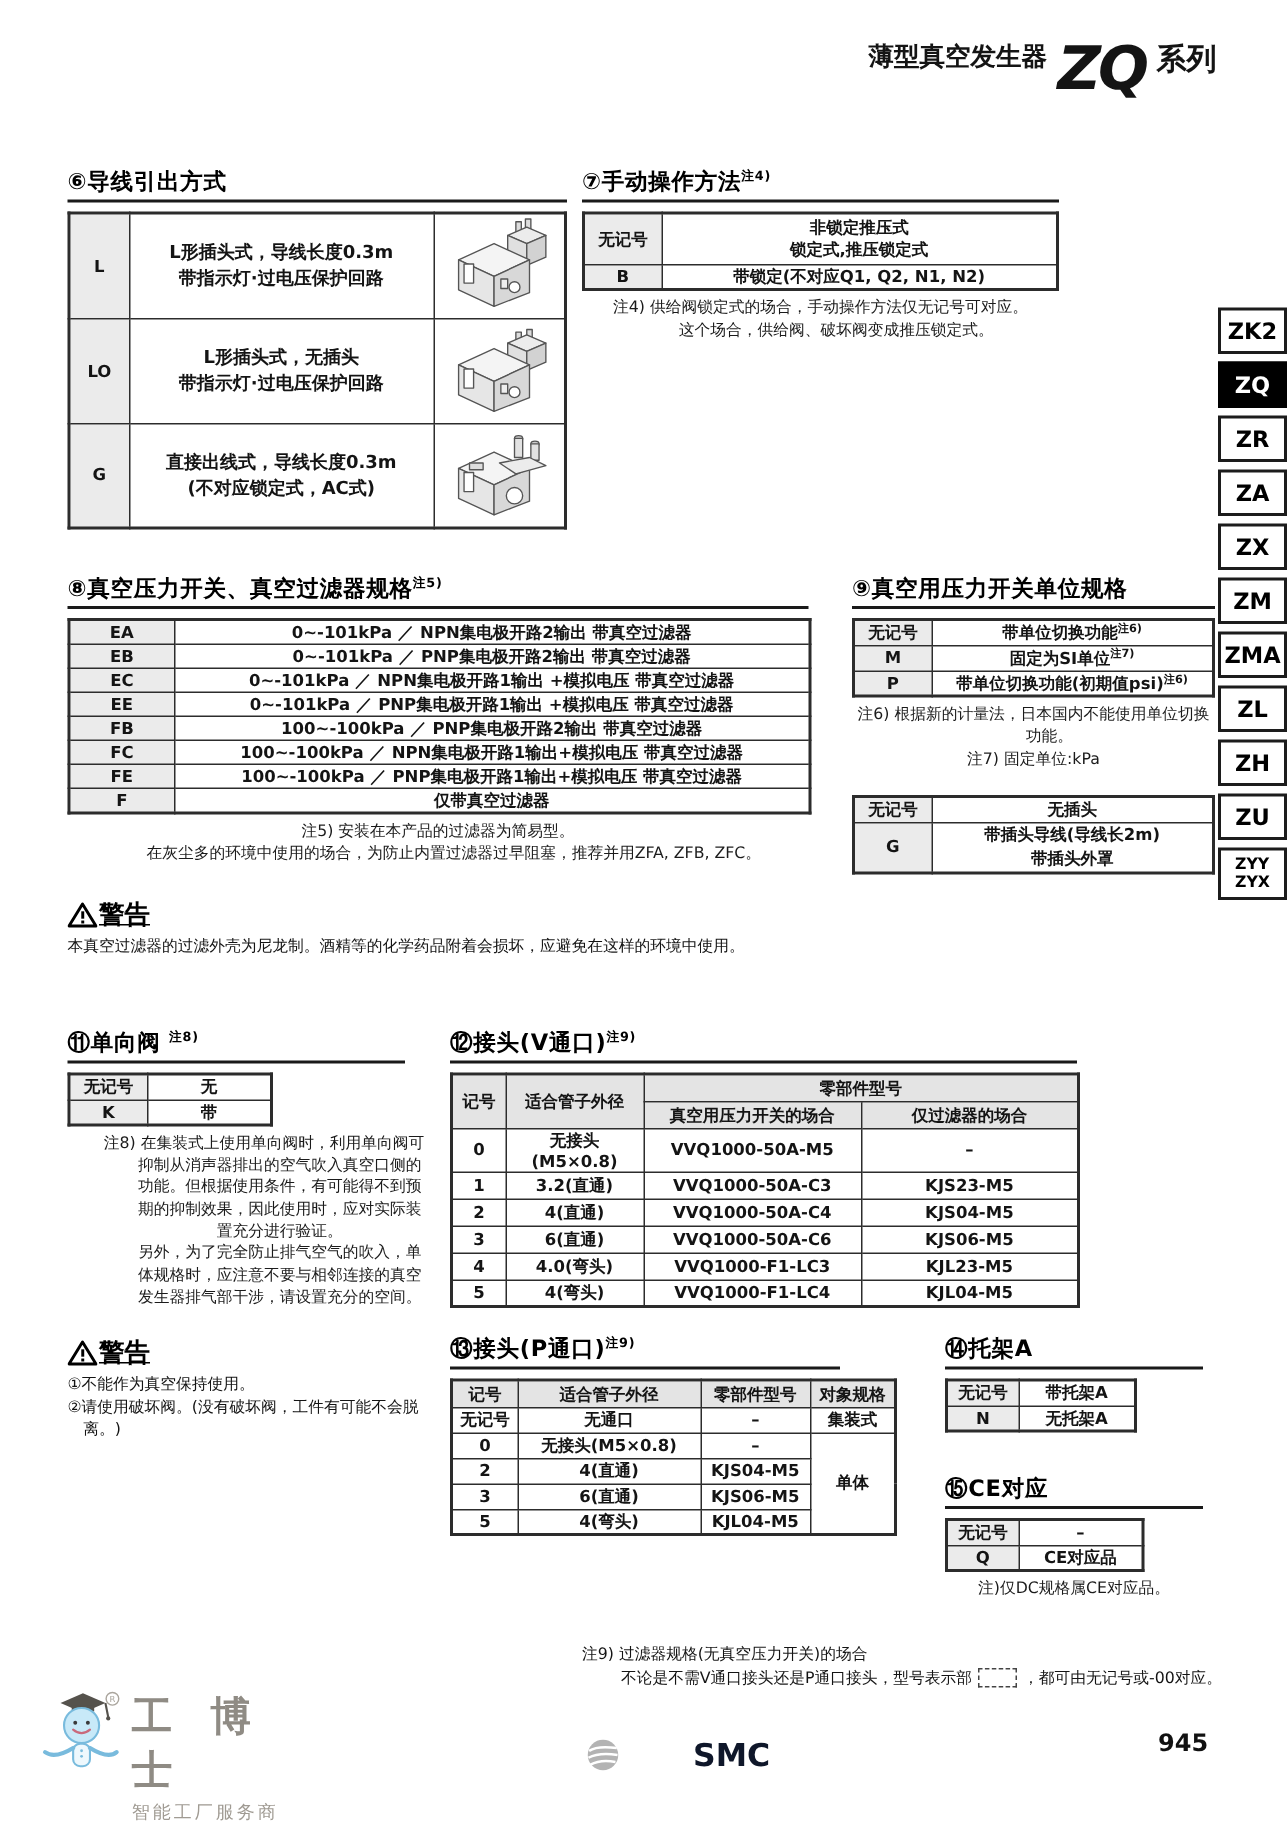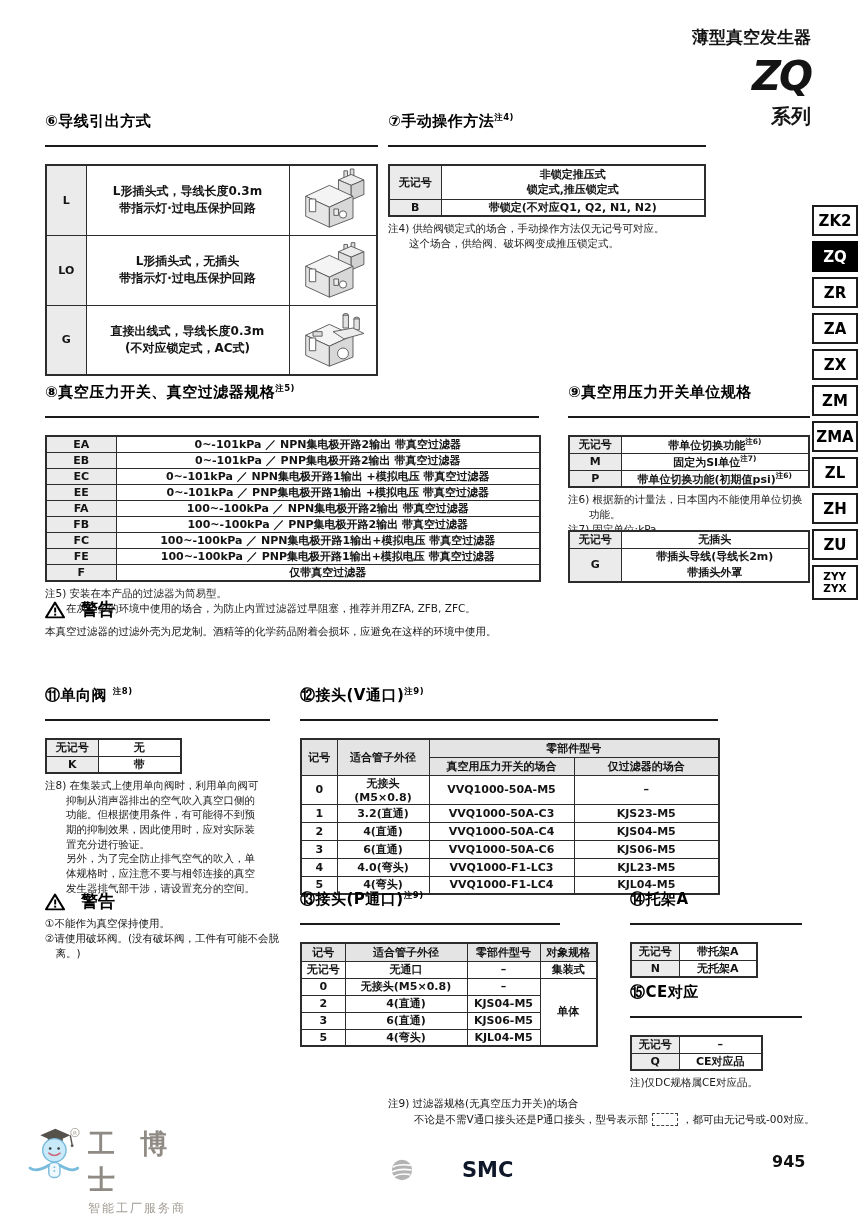--- a/index.html
+++ b/index.html
@@ -1,45 +1,45 @@
 <!DOCTYPE html>
 <html><head>
 <meta charset="utf-8">
 <style>
   html,body{margin:0;padding:0;background:#fff;}
   .page{position:relative;width:858px;height:1214px;background:#fff;overflow:hidden;
         font-family:"DejaVu Sans",sans-serif;color:#141414;}
   .abs{position:absolute;}
   
   .sec-title{font-weight:bold;font-size:15px;color:#000;border-bottom:2.5px solid #1a1a1a;
-             padding-bottom:14px;margin-bottom:17px;white-space:nowrap;letter-spacing:0.5px;}
+             padding-bottom:2px;margin-bottom:6px;white-space:nowrap;letter-spacing:0.5px;}
   .sec-title sup{font-size:8.5px;font-weight:bold;}
   
   table.t{border-collapse:collapse;table-layout:fixed;background:#fff;border:2px solid #2c2c2c;}
   table.t td,table.t th{border:1px solid #2c2c2c;font-size:11px;text-align:center;
                         vertical-align:middle;padding:0 3px;overflow:hidden;}
   .code{background:#ebebeb;font-weight:bold;font-size:12px;}
   .codew{font-weight:bold;font-size:12px;background:#fff;}
   .hdrcell{background:#e4e4e4;font-weight:bold;}
   .desc{font-weight:bold;}
   .ml{white-space:pre-line;line-height:1.4;}
-  .note{font-size:10.5px;line-height:1.4;white-space:pre-line;color:#1b1b1b;margin-top:4px;}
+  .note{font-size:10.5px;line-height:1.4;white-space:pre-line;color:#1b1b1b;margin-top:4px;text-align:center;}
   sup.inref{font-size:7.5px;font-weight:bold;}
   
-  .warn-title{display:flex;align-items:center;gap:16px;font-size:17px;font-weight:bold;color:#000;}
+  .warn-title{display:flex;align-items:center;gap:1px;font-size:17px;font-weight:bold;color:#000;text-decoration:underline;}
   .warn-body{font-size:10.5px;line-height:1.45;white-space:pre-line;margin-top:3px;}
   
   .tabs{position:absolute;left:812px;top:205px;display:flex;flex-direction:column;gap:5px;}
   .tab{width:42px;height:27px;border:2px solid #1c1c1c;background:#fff;color:#000;
        font-weight:bold;font-size:15px;display:flex;align-items:center;justify-content:center;
        letter-spacing:0;}
   .tab.active{background:#000;color:#fff;border-color:#000;}
   .tab.two-line{font-size:10.5px;line-height:1.05;white-space:pre-line;text-align:left;height:31px;}
   
-  .hdr{position:absolute;top:26px;right:47px;display:flex;align-items:flex-end;gap:7px;flex-direction:column;}
+  .hdr{position:absolute;top:26px;right:47px;display:flex;align-items:flex-start;gap:7px;}
   .hdr .sub{font-size:17px;font-weight:bold;}
   .hdr .series{font-size:40px;font-weight:bold;font-style:italic;letter-spacing:-2px;line-height:1;}
   .hdr .suffix{font-size:20px;font-weight:bold;}
   
   .dash-box{display:inline-block;width:24px;height:11px;border:1px dashed #444;
             vertical-align:middle;margin:0 4px;}
   
   .smc{display:flex;align-items:center;gap:2px;}
   .smc-text{font-size:21px;font-weight:bold;color:#0f172a;letter-spacing:0;margin-left:46px;}
   .pageno{font-size:16px;font-weight:600;color:#111;}
@@ -192,24 +192,20 @@
             <td class="code">EB</td>
             <td class="desc">0~-101kPa ／ PNP集电极开路2输出 带真空过滤器</td>
           </tr>
       <tr style="height:16px">
             <td class="code">EC</td>
             <td class="desc">0~-101kPa ／ NPN集电极开路1输出 +模拟电压 带真空过滤器</td>
           </tr>
       <tr style="height:16px">
             <td class="code">EE</td>
             <td class="desc">0~-101kPa ／ PNP集电极开路1输出 +模拟电压 带真空过滤器</td>
-          </tr>
-      <tr style="height:16px">
-            <td class="code">FA</td>
-            <td class="desc">100~-100kPa ／ NPN集电极开路2输出 带真空过滤器</td>
           </tr>
       <tr style="height:16px">
             <td class="code">FB</td>
             <td class="desc">100~-100kPa ／ PNP集电极开路2输出 带真空过滤器</td>
           </tr>
       <tr style="height:16px">
             <td class="code">FC</td>
             <td class="desc">100~-100kPa ／ NPN集电极开路1输出+模拟电压 带真空过滤器</td>
           </tr>
       <tr style="height:16px">

